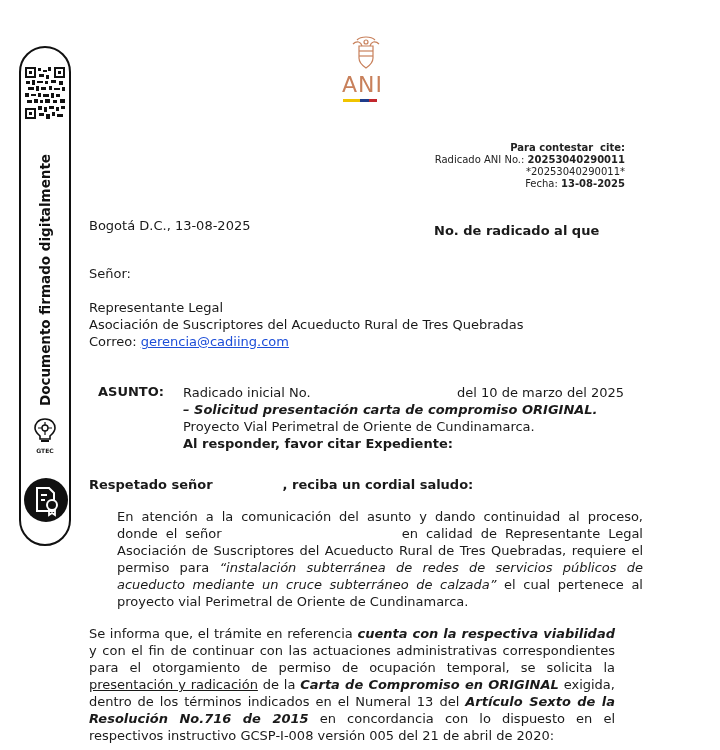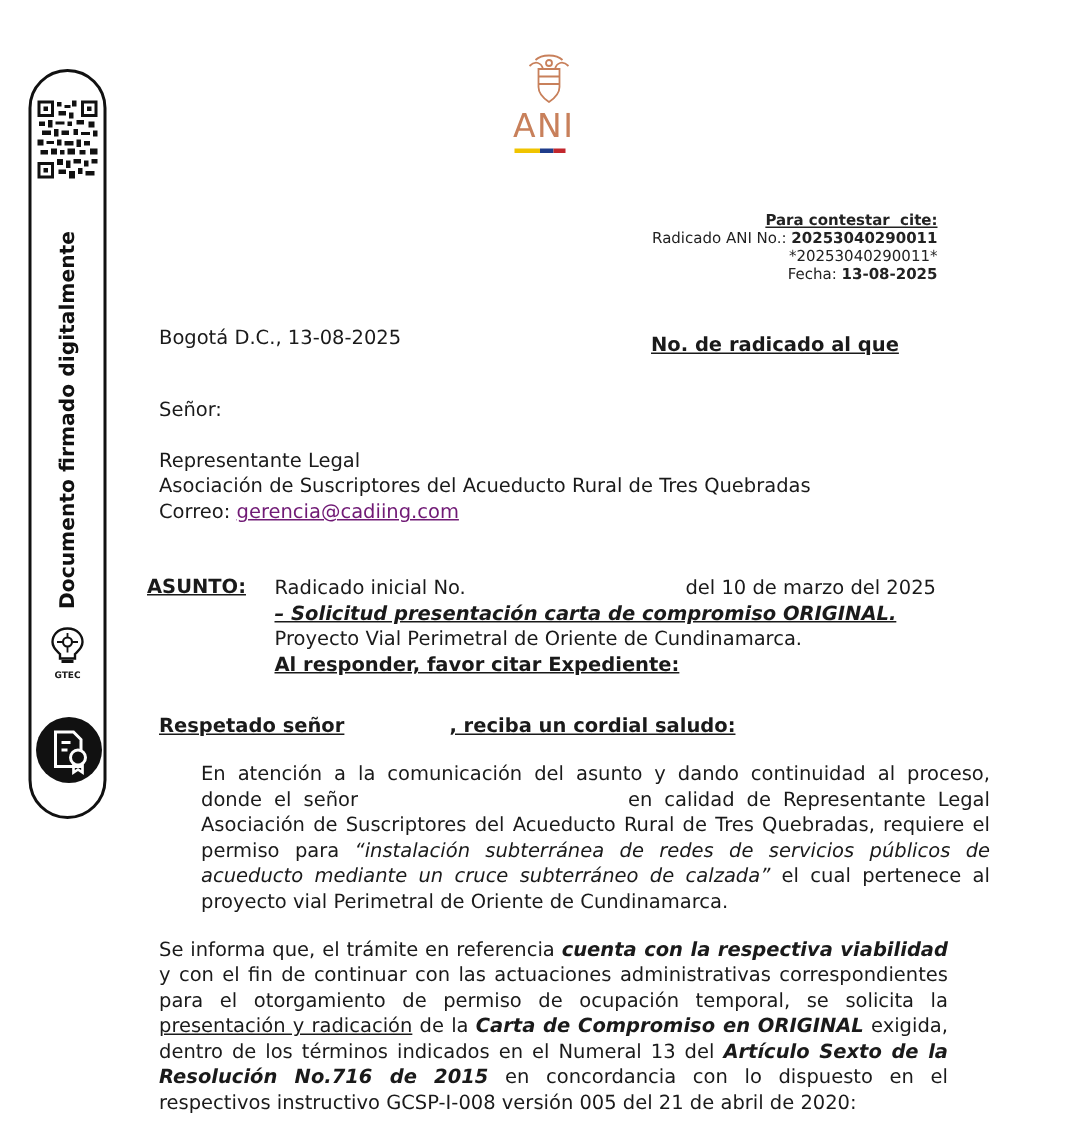--- a/index.html
+++ b/index.html
@@ -20,24 +20,24 @@
   .logo-text { font-size:22px; color:#c8805b; font-weight:normal; letter-spacing:1px; line-height:22px; }
   .flag { display:flex; width:34px; height:3px; margin:3px auto 0; }
   .flag span:nth-child(1){ flex:2; background:#f0c400; }
   .flag span:nth-child(2){ flex:1; background:#1f3c8a; }
   .flag span:nth-child(3){ flex:1; background:#c2272d; }
 
   
   .cite { right:95px; top:142px; text-align:right; font-size:10px; line-height:12px; color:#222; }
   .cite b { font-weight:bold; }
 
-  .p { left:106px; width:526px; font-size:13px; line-height:17px; }
+  .p { left:89px; width:526px; font-size:13px; line-height:17px; }
   .just { text-align:justify; text-align-last:left; }
-  .bold { font-weight:bold;text-decoration:underline; }
-  a.link { color:#701a75; }
+  .bold { font-weight:bold; }
+  a.link { color:#1d4ed8; }
 </style>
 </head>
 <body>
 
 <div class="abs badge"></div>
 <div class="abs" style="left:24px;top:66px;width:42px;height:54px;">
   <svg width="42" height="54" viewBox="0 0 42 54">
     <rect x="0" y="0" width="42" height="54" fill="#fff"></rect>
     <g fill="#111">
       <rect x="1" y="1" width="11" height="11"></rect>

